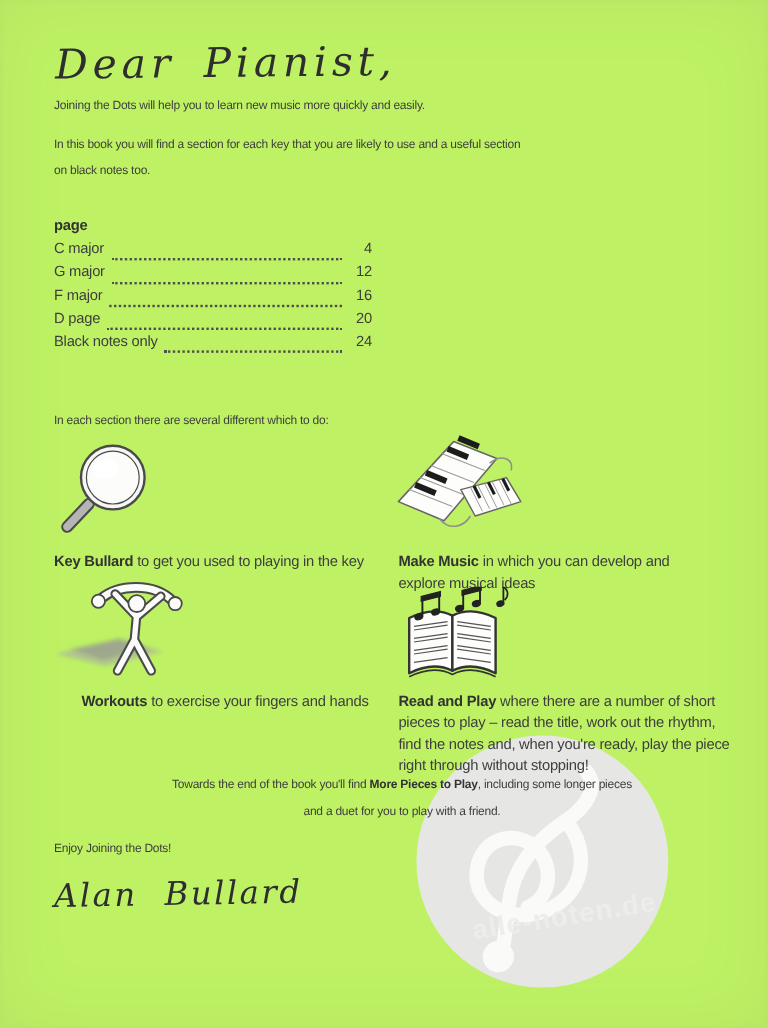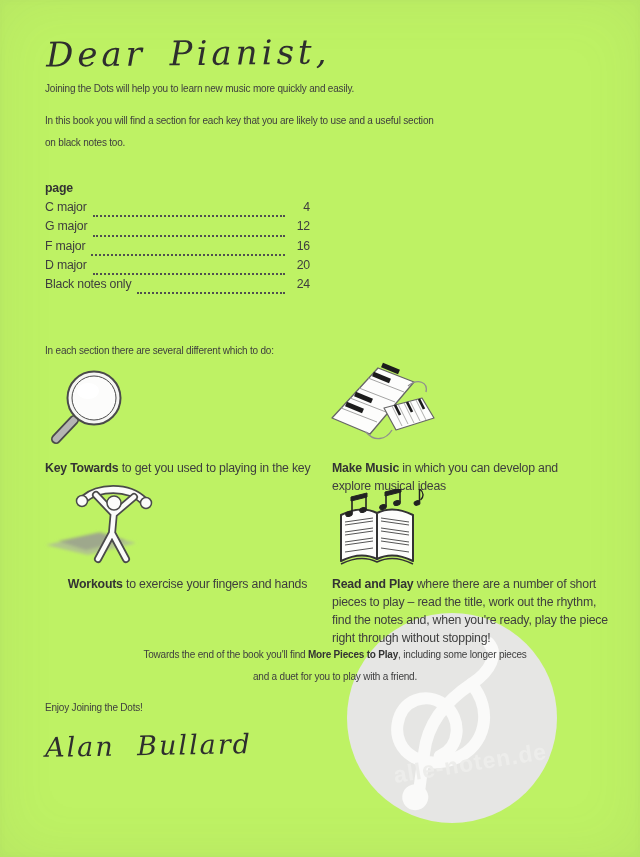--- a/index.html
+++ b/index.html
@@ -85,21 +85,21 @@
         <span class="toc-label">G major</span>
         <span class="toc-leader"></span>
         <span class="toc-page">12</span>
       </div>
       <div class="toc-row">
         <span class="toc-label">F major</span>
         <span class="toc-leader"></span>
         <span class="toc-page">16</span>
       </div>
       <div class="toc-row">
-        <span class="toc-label">D major</span>
+        <span class="toc-label">D page</span>
         <span class="toc-leader"></span>
         <span class="toc-page">20</span>
       </div>
       <div class="toc-row">
         <span class="toc-label">Black notes only</span>
         <span class="toc-leader"></span>
         <span class="toc-page">24</span>
       </div>
     </div>
 
@@ -137,21 +137,21 @@
           <line x1="88" y1="41" x2="98" y2="61"></line>
         <line x1="94" y1="40" x2="104" y2="60"></line>
       </g>
       <g stroke="#1c1c1c" stroke-width="2.6">
         <line x1="73" y1="45" x2="78" y2="55"></line>
           <line x1="85" y1="42" x2="90" y2="52"></line>
         <line x1="97" y1="39" x2="102" y2="49"></line>
       </g>
     </svg>
 
-    <p class="caption cap-key"><span class="lead">Key Towards</span><span> to get you used to playing in the key</span></p>
+    <p class="caption cap-key"><span class="lead">Key Bullard</span><span> to get you used to playing in the key</span></p>
     <p class="caption cap-make"><span class="lead">Make Music</span><span> in which you can develop and
 explore musical ideas</span></p>
 
     <svg class="icon icon-figure" width="128" height="84" viewBox="0 0 128 84">
       <defs>
           <filter id="blur1" x="-30%" y="-30%" width="160%" height="160%">
             <feGaussianBlur stdDeviation="1.6"></feGaussianBlur>
           </filter>
         </defs>
       <g filter="url(#blur1)">

